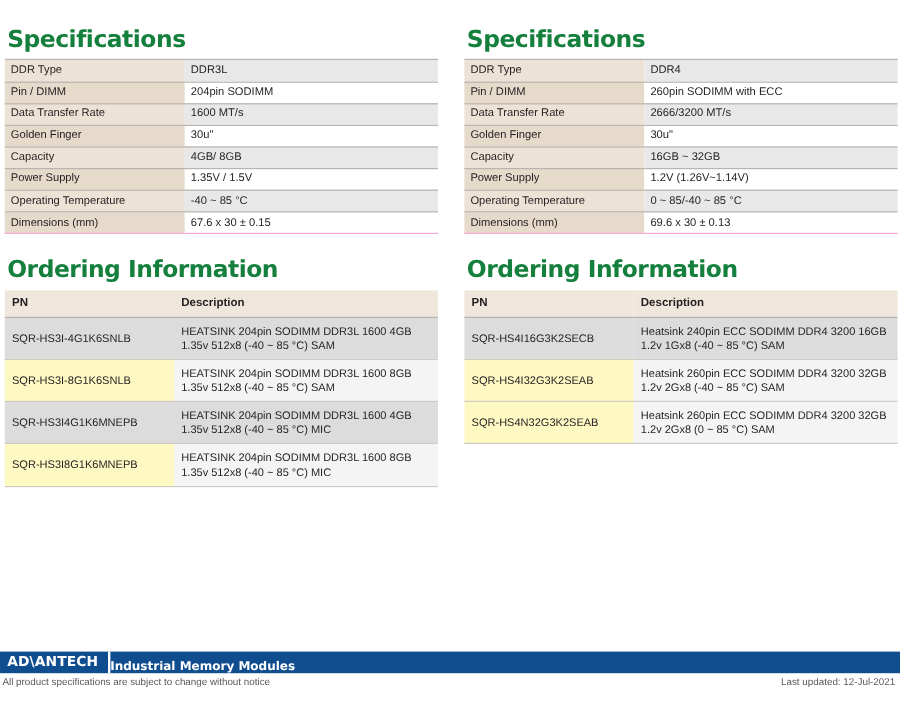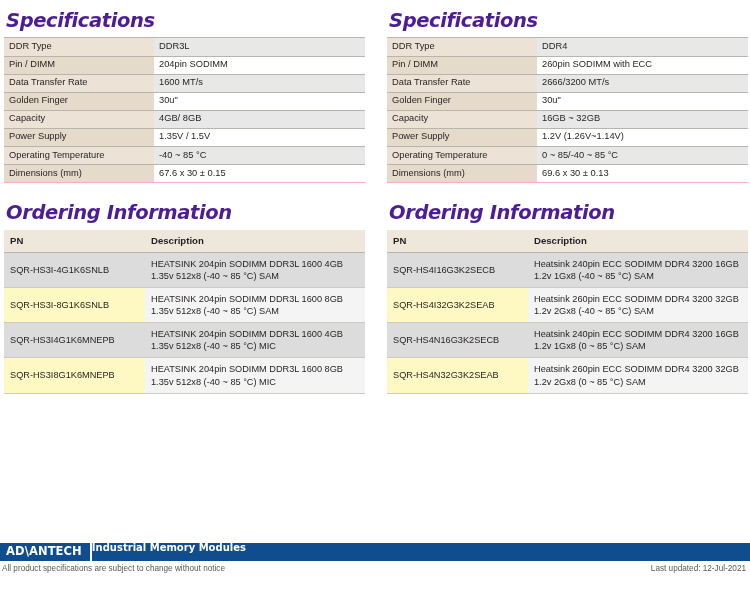--- a/index.html
+++ b/index.html
@@ -38,26 +38,25 @@
     width: 361px;
     flex: 0 0 361px;
   }
 
   
   .sec-heading {
     font-family: "DejaVu Sans", sans-serif;
     font-weight: bold;
     font-size: 19.5px;
     letter-spacing: -0.4px;
-    color: #4c1d95;
+    color: #15803d;
     margin: 0;
-    padding: 10px 0 5px 2px;
+    padding: 22px 0 5px 2px;
     line-height: 1.15;
     white-space: nowrap;
-    font-style: italic;
   }
   .sec-heading.second {
     padding-top: 19px;
   }
 
   
   table.spec,
   table.order {
     border-collapse: collapse;
     width: 361px;
@@ -137,21 +136,21 @@
   .footer {
     position: absolute;
     left: 0;
     bottom: 0;
     width: 750px;
   }
   .footer-bar {
     height: 18px;
     background: #0f4d8f;
     display: flex;
-    align-items: flex-start;
+    align-items: flex-end;
     padding: 0;
   }
   .logo-box {
     display: flex;
     align-items: center;
     height: 18px;
     padding: 0 8px 0 6px;
     border-right: 2px solid #ffffff;
     box-sizing: border-box;
   }
@@ -315,24 +314,20 @@
           </tr>
         </thead>
         <tbody>
           <tr class="row-odd">
             <td class="pn">SQR-HS4I16G3K2SECB</td>
             <td class="desc">Heatsink 240pin ECC SODIMM DDR4 3200 16GB 1.2v 1Gx8 (-40 ~ 85 °C) SAM</td>
           </tr>
           <tr class="row-even">
             <td class="pn">SQR-HS4I32G3K2SEAB</td>
             <td class="desc">Heatsink 260pin ECC SODIMM DDR4 3200 32GB 1.2v 2Gx8 (-40 ~ 85 °C) SAM</td>
-          </tr>
-          <tr class="row-odd">
-            <td class="pn">SQR-HS4N16G3K2SECB</td>
-            <td class="desc">Heatsink 240pin ECC SODIMM DDR4 3200 16GB 1.2v 1Gx8 (0 ~ 85 °C) SAM</td>
           </tr>
           <tr class="row-even">
             <td class="pn">SQR-HS4N32G3K2SEAB</td>
             <td class="desc">Heatsink 260pin ECC SODIMM DDR4 3200 32GB 1.2v 2Gx8 (0 ~ 85 °C) SAM</td>
           </tr>
         </tbody>
       </table>
 
     </div>
   </div>

